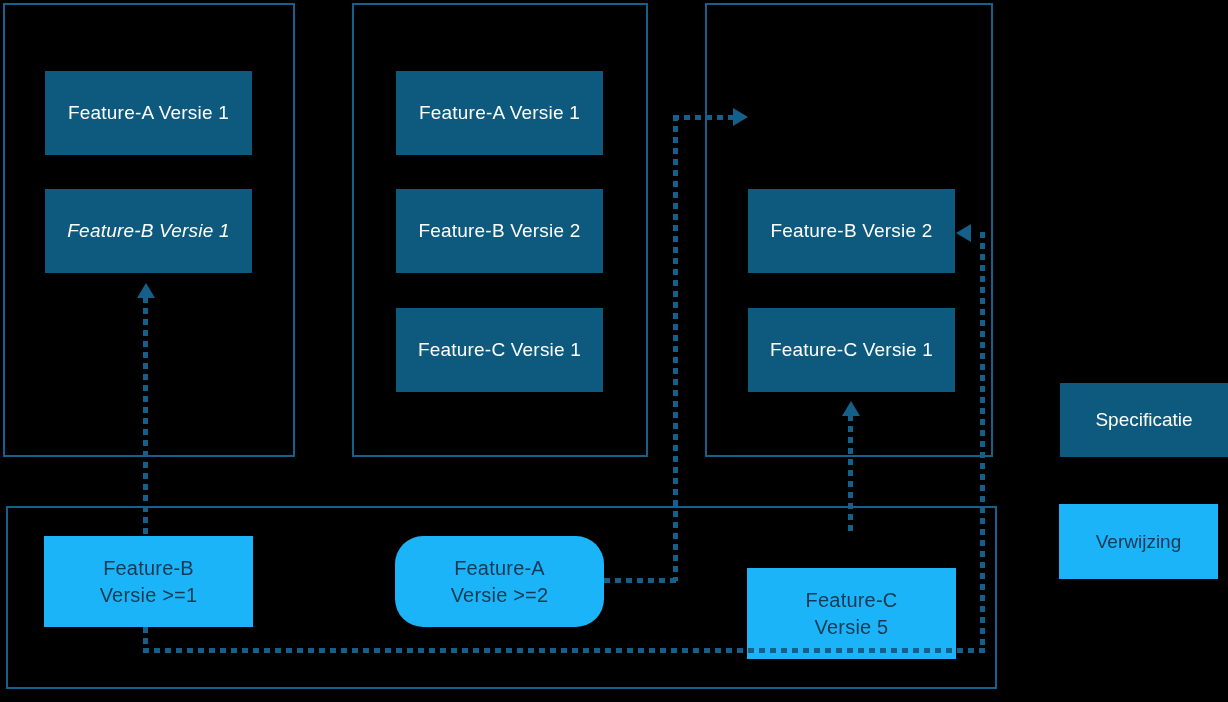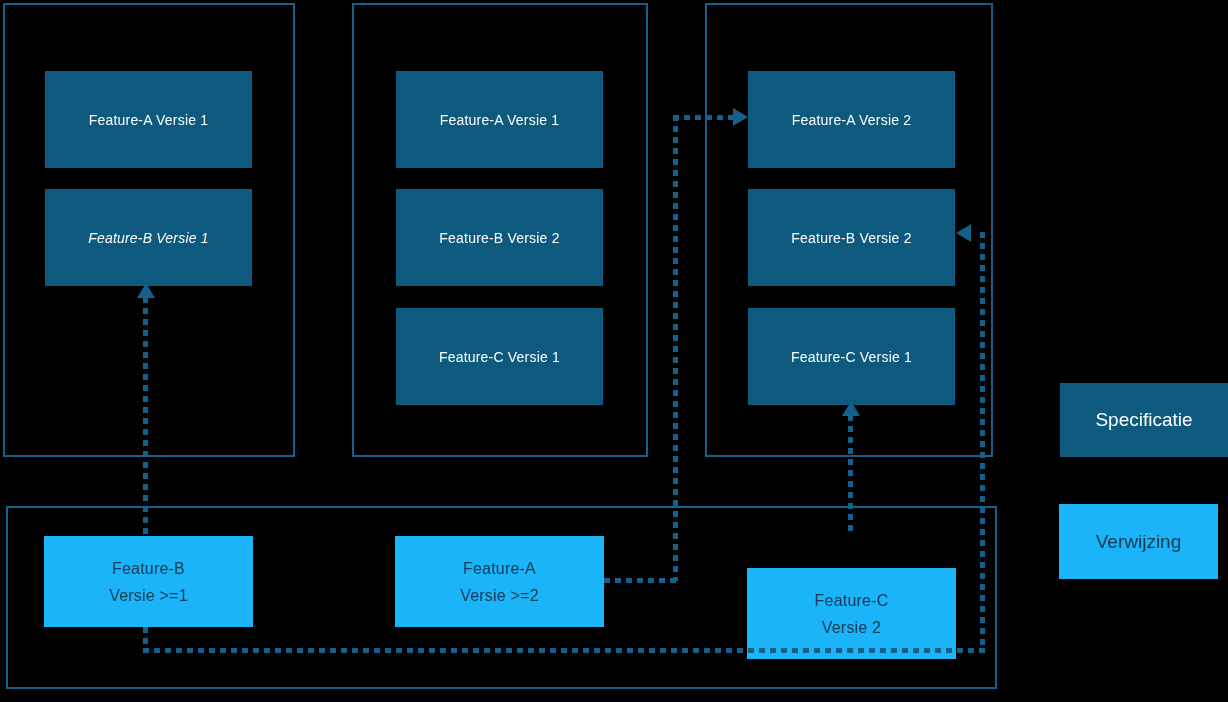--- a/index.html
+++ b/index.html
@@ -20,34 +20,34 @@
     overflow:hidden;
   }
   .container{
     position:absolute;
     border:2px solid var(--border);
     background:transparent;
     box-sizing:border-box;
   }
   .spec-box{
     position:absolute;
-    width:207px;height:97px;
+    width:207px;height:84px;
     background:var(--spec);
     color:var(--textOnSpec);
     display:flex;align-items:center;justify-content:center;
-    font-size:14px;
+    font-size:19px;
     letter-spacing:0.2px;
   }
   .ref-box{
     position:absolute;
     width:209px;height:91px;
     background:var(--ref);
     color:var(--textOnRef);
     display:flex;flex-direction:column;align-items:center;justify-content:center;
-    font-size:16px;line-height:27px;
+    font-size:20px;line-height:27px;
     letter-spacing:0.2px;
   }
   .legend-box{
     position:absolute;
     display:flex;align-items:center;justify-content:center;
     font-size:19px;
   }
   .legend-spec{background:var(--spec);color:var(--textOnSpec);}
   .legend-ref{background:var(--ref);color:var(--textOnRef);}
   .hdots{
@@ -73,35 +73,34 @@
   <div class="container" style="left:705px;top:3px;width:288px;height:454px;"></div>
   <div class="container" style="left:6px;top:506px;width:991px;height:183px;"></div>
 
   <div class="spec-box" style="left:45px;top:71px;">Feature-A Versie 1</div>
   <div class="spec-box" style="left:45px;top:189px;font-style:italic;">Feature-B Versie 1</div>
 
   <div class="spec-box" style="left:396px;top:71px;">Feature-A Versie 1</div>
   <div class="spec-box" style="left:396px;top:189px;">Feature-B Versie 2</div>
   <div class="spec-box" style="left:396px;top:308px;">Feature-C Versie 1</div>
 
-  <div class="spec-box" style="left:748px;top:71px;">Feature-A Versie 2</div>
   <div class="spec-box" style="left:748px;top:189px;">Feature-B Versie 2</div>
   <div class="spec-box" style="left:748px;top:308px;">Feature-C Versie 1</div>
 
   <div class="ref-box" style="left:44px;top:536px;">
     <span>Feature-B</span>
     <span>Versie &gt;=1</span>
   </div>
-  <div class="ref-box" style="left:395px;top:536px;">
+  <div class="ref-box" style="left:395px;top:536px;border-radius:28px;">
     <span>Feature-A</span>
     <span>Versie &gt;=2</span>
   </div>
   <div class="ref-box" style="left:747px;top:536px;margin-top:32px;">
     <span>Feature-C</span>
-    <span>Versie 2</span>
+    <span>Versie 5</span>
   </div>
 
   <div>
     <div class="vdots" style="left:143px;top:297px;height:239px;"></div>
     <div class="ah ah-up" style="left:137px;top:283px;"></div>
   </div>
 
   <div>
     <div class="hdots" style="left:604px;top:578px;width:72px;"></div>
     <div class="vdots" style="left:673px;top:115px;height:466px;"></div>

